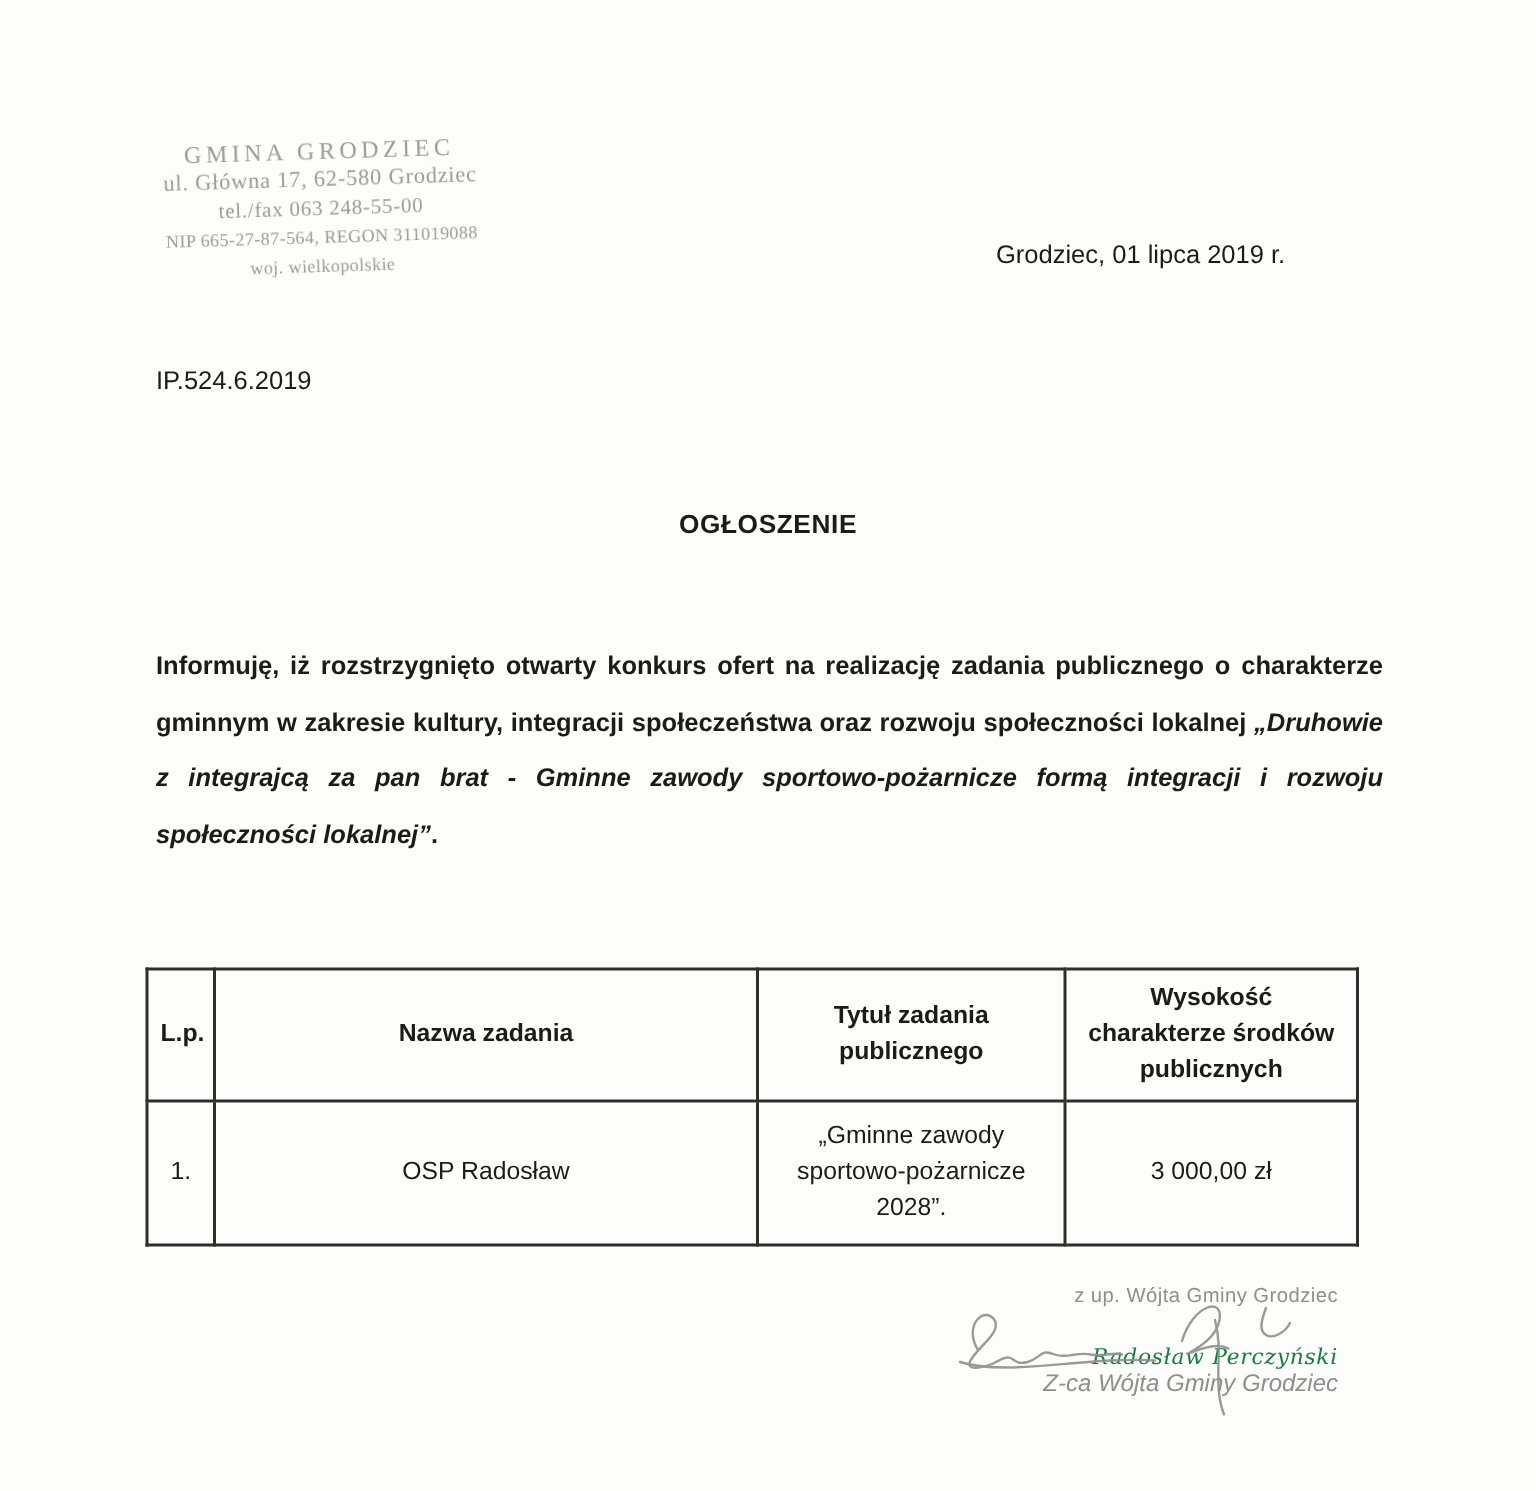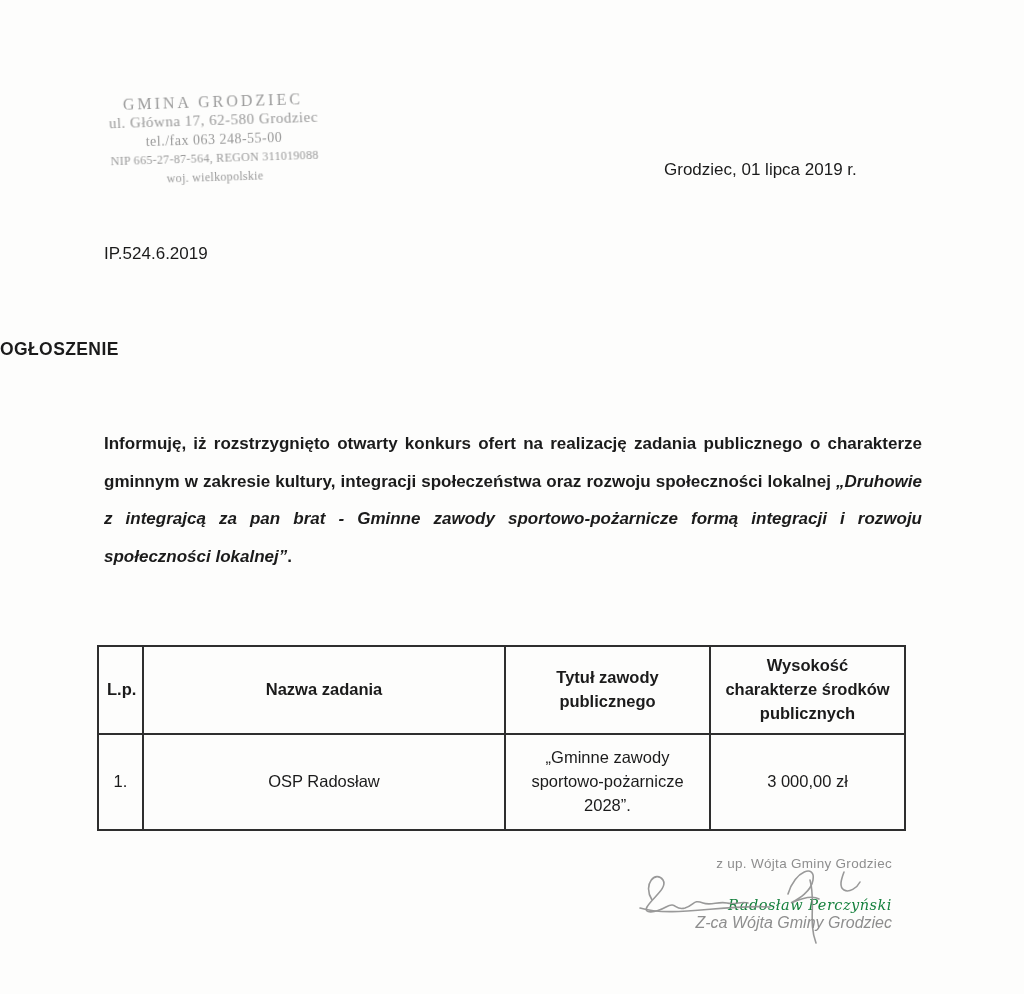--- a/index.html
+++ b/index.html
@@ -30,21 +30,21 @@
   .stamp .s3{font-size:12px;letter-spacing:0.3px;}
   .stamp .s4{font-size:12px;letter-spacing:0.3px;}
 
   
   .date-line{position:absolute;left:664px;top:160px;font-size:17px;}
   .ref-number{position:absolute;left:104px;top:244px;font-size:17px;}
 
   
   .doc-title{
     position:absolute;left:0;top:339px;width:1024px;
-    font-weight:bold;font-size:17.5px;letter-spacing:0.4px;
+    text-align:center;font-weight:bold;font-size:17.5px;letter-spacing:0.4px;
   }
 
   
   .body-par{
     position:absolute;left:104px;top:425px;width:818px;
     font-size:17px;line-height:37.5px;
     text-align:justify;
     font-weight:bold;
   }
   .body-par .q{font-style:italic;}
@@ -115,21 +115,21 @@
     <colgroup>
       <col class="col-lp">
         <col class="col-name">
         <col class="col-task">
         <col class="col-amount">
     </colgroup>
     <tbody>
         <tr>
       <th>L.p.</th>
       <th>Nazwa zadania</th>
-      <th>Tytuł zawody publicznego</th>
+      <th>Tytuł zadania publicznego</th>
       <th>Wysokość charakterze środków publicznych</th>
     </tr>
     <tr>
       <td>1.</td>
       <td>OSP Radosław</td>
       <td>„Gminne zawody sportowo-pożarnicze 2028”.</td>
       <td>3 000,00 zł</td>
     </tr>
   </tbody>
     </table>

